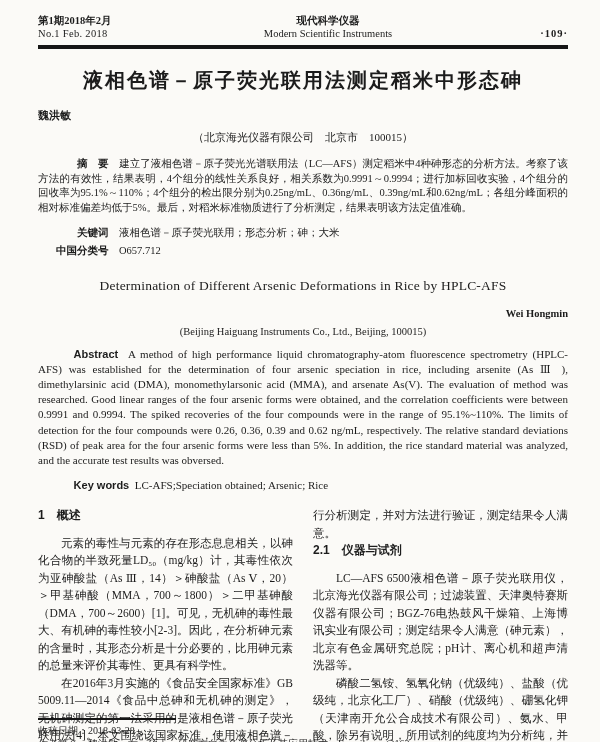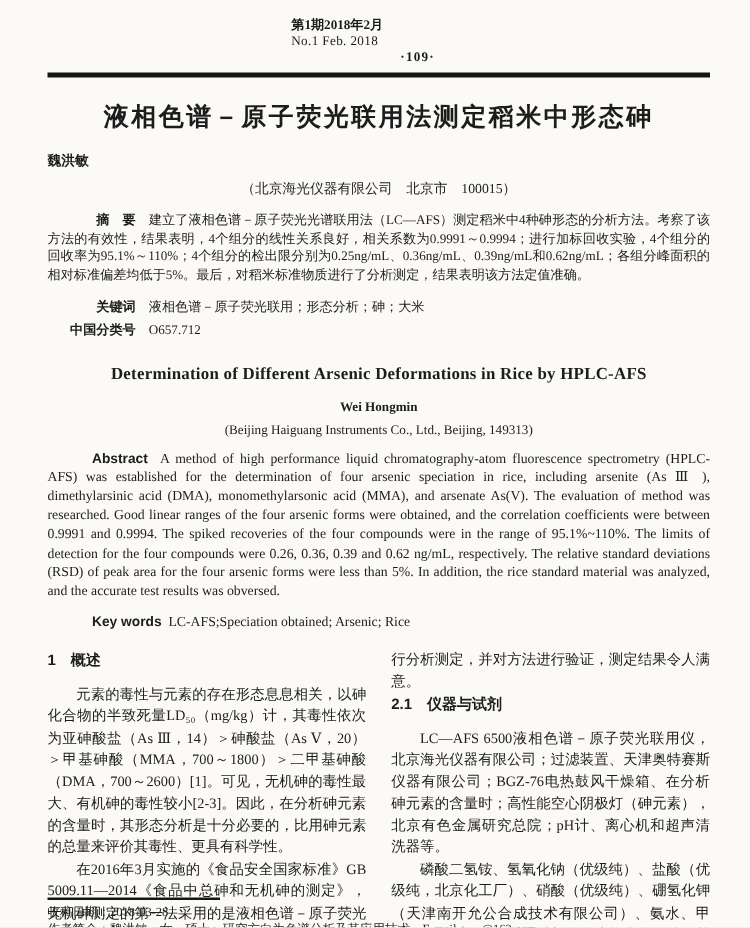--- a/index.html
+++ b/index.html
@@ -8,42 +8,42 @@
     width:600px;height:742px;
     margin:0 auto;
     background:#fbfaf7;
     color:#1c1c1c;
     font-family:"Liberation Serif","DejaVu Serif",serif;
     overflow:hidden;
     box-sizing:border-box;
   }
   .inner{padding:14px 32px 0 38px;}
   
-  .hdr{display:flex;align-items:center;justify-content:space-between;
-       font-size:10.5px;line-height:13px;flex-direction:column;}
+  .hdr{display:flex;align-items:flex-end;justify-content:space-between;
+       font-size:10.5px;line-height:13px;}
   .hdr-left{width:140px;text-align:left;font-weight:bold;}
   .hdr-left .en{font-weight:normal;letter-spacing:.3px;}
   .hdr-center{flex:1;text-align:center;font-weight:bold;}
   .hdr-center .en{font-weight:normal;}
   .hdr-right{width:90px;text-align:right;font-weight:bold;letter-spacing:1px;}
   .hdr-rule{margin-top:5px;height:4px;background:#161616;}
   
   .cn-title{margin-top:18px;text-align:center;font-size:20px;font-weight:bold;
             letter-spacing:2px;font-family:Liberation Mono, monospace;}
   .cn-author{margin-top:14px;text-align:left;font-size:11px;font-weight:bold;}
   .cn-affil{margin-top:7px;text-align:center;font-size:11px;}
   .abstract{margin-top:11px;font-size:10.5px;line-height:14.5px;text-align:justify;
             text-indent:2em;}
   .lbl{font-weight:bold;font-family:"Liberation Sans","DejaVu Sans",sans-serif;padding-left:18px;}
   .kw-line{margin-top:5px;font-size:10.5px;text-indent:2em;}
   .clc-line{margin-top:4px;font-size:10.5px;}
   
-  .en-title{margin-top:20px;text-align:center;font-size:13.5px;font-weight:bold;
+  .en-title{margin-top:20px;text-align:center;font-size:13.5px;font-weight:normal;
             letter-spacing:.2px;}
-  .en-author{margin-top:14px;text-align:center;font-size:10.5px;font-weight:bold;}
+  .en-author{margin-top:14px;text-align:right;font-size:10.5px;font-weight:bold;}
   .en-affil{margin-top:7px;text-align:center;font-size:10.5px;}
   .en-abstract{margin-top:10px;font-size:11px;line-height:15.2px;text-align:justify;
                text-indent:1.6em;}
   .en-kw{margin-top:3px;font-size:11px;text-indent:1.6em;}
   
   .cols{display:flex;gap:20px;margin-top:16px;}
   .col{width:255px;font-size:11.5px;line-height:17.5px;text-align:justify;}
   .sec-h{font-family:"Liberation Sans","DejaVu Sans",sans-serif;font-weight:bold;
          font-size:12px;margin:0 0 10px 0;}
   .sec-h.mt{margin-top:14px;}
@@ -59,51 +59,55 @@
 <body>
 
 <div class="page">
   <div class="inner">
 
     <div class="hdr">
       <div class="hdr-left">
         <div>第1期2018年2月</div>
         <div class="en">No.1 Feb. 2018</div>
       </div>
+      <div class="hdr-center">
+        <div>现代科学仪器</div>
+        <div class="en">Modern Scientific Instruments</div>
+      </div>
       <div class="hdr-right">·109·</div>
     </div>
     <div class="hdr-rule"></div>
 
     <div class="cn-title">液相色谱－原子荧光联用法测定稻米中形态砷</div>
     <div class="cn-author">魏洪敏</div>
     <div class="cn-affil">（北京海光仪器有限公司　北京市　100015）</div>
 
     <p class="abstract"><span class="lbl">摘　要</span>　<span>建立了液相色谱－原子荧光光谱联用法（LC—AFS）测定稻米中4种砷形态的分析方法。考察了该方法的有效性，结果表明，4个组分的线性关系良好，相关系数为0.9991～0.9994；进行加标回收实验，4个组分的回收率为95.1%～110%；4个组分的检出限分别为0.25ng/mL、0.36ng/mL、0.39ng/mL和0.62ng/mL；各组分峰面积的相对标准偏差均低于5%。最后，对稻米标准物质进行了分析测定，结果表明该方法定值准确。</span></p>
 
     <div class="kw-line"><span class="lbl">关键词</span>　<span>液相色谱－原子荧光联用；形态分析；砷；大米</span></div>
     <div class="clc-line"><span class="lbl">中国分类号</span>　<span>O657.712</span></div>
 
     <div class="en-title">Determination of Different Arsenic Deformations in Rice by HPLC-AFS</div>
     <div class="en-author">Wei Hongmin</div>
-    <div class="en-affil">(Beijing Haiguang Instruments Co., Ltd., Beijing, 149313)</div>
+    <div class="en-affil">(Beijing Haiguang Instruments Co., Ltd., Beijing, 100015)</div>
 
     <p class="en-abstract"><span class="lbl">Abstract</span>&nbsp;&nbsp;<span>A method of high performance liquid chromatography-atom fluorescence spectrometry (HPLC-AFS) was established for the determination of four arsenic speciation in rice, including arsenite (As Ⅲ ), dimethylarsinic acid (DMA), monomethylarsonic acid (MMA), and arsenate As(V). The evaluation of method was researched. Good linear ranges of the four arsenic forms were obtained, and the correlation coefficients were between 0.9991 and 0.9994. The spiked recoveries of the four compounds were in the range of 95.1%~110%. The limits of detection for the four compounds were 0.26, 0.36, 0.39 and 0.62 ng/mL, respectively. The relative standard deviations (RSD) of peak area for the four arsenic forms were less than 5%. In addition, the rice standard material was analyzed, and the accurate test results was obversed.</span></p>
 
     <div class="en-kw"><span class="lbl">Key words</span>&nbsp;&nbsp;<span>LC-AFS;Speciation obtained; Arsenic; Rice</span></div>
 
     <div class="cols">
       <div class="col">
         <div class="sec-h">1　概述</div>
         <p>元素的毒性与元素的存在形态息息相关，以砷化合物的半致死量LD₅₀（mg/kg）计，其毒性依次为亚砷酸盐（As Ⅲ，14）＞砷酸盐（As Ⅴ，20）＞甲基砷酸（MMA，700～1800）＞二甲基砷酸（DMA，700～2600）[1]。可见，无机砷的毒性最大、有机砷的毒性较小[2-3]。因此，在分析砷元素的含量时，其形态分析是十分必要的，比用砷元素的总量来评价其毒性、更具有科学性。</p>
         <p>在2016年3月实施的《食品安全国家标准》GB 5009.11—2014《食品中总砷和无机砷的测定》，无机砷测定的第一法采用的是液相色谱－原子荧光联用法[4]。本文围绕该国家标准，使用液相色谱－原子荧光联用仪，对稻米及稻米标准物质中砷形态进</p>
       </div>
       <div class="col">
         <p style="text-indent:0;">行分析测定，并对方法进行验证，测定结果令人满意。</p>
         <div class="sec-h">2.1　仪器与试剂</div>
-        <p>LC—AFS 6500液相色谱－原子荧光联用仪，北京海光仪器有限公司；过滤装置、天津奥特赛斯仪器有限公司；BGZ-76电热鼓风干燥箱、在分析砷元素的含量时；高性能空心阴极灯（砷元素），北京有色金属研究总院；pH计、离心机和超声清洗器等。</p>
+        <p>LC—AFS 6500液相色谱－原子荧光联用仪，北京海光仪器有限公司；过滤装置、天津奥特赛斯仪器有限公司；BGZ-76电热鼓风干燥箱、上海博讯实业有限公司；测定结果令人满意（砷元素），北京有色金属研究总院；pH计、离心机和超声清洗器等。</p>
         <p>磷酸二氢铵、氢氧化钠（优级纯）、盐酸（优级纯，北京化工厂）、硝酸（优级纯）、硼氢化钾（天津南开允公合成技术有限公司）、氨水、甲酸，除另有说明，所用试剂的纯度均为分析纯，并且均购买</p>
       </div>
     </div>
 
   </div>
 
   <div class="footnote">
     <div class="rule"></div>
     <div class="fn-line">收稿日期：2018-03-28</div>
     <div class="fn-line">作者简介：魏洪敏，女，硕士，研究方向为色谱分析及其应用技术。E-mail：…@163.com</div>

